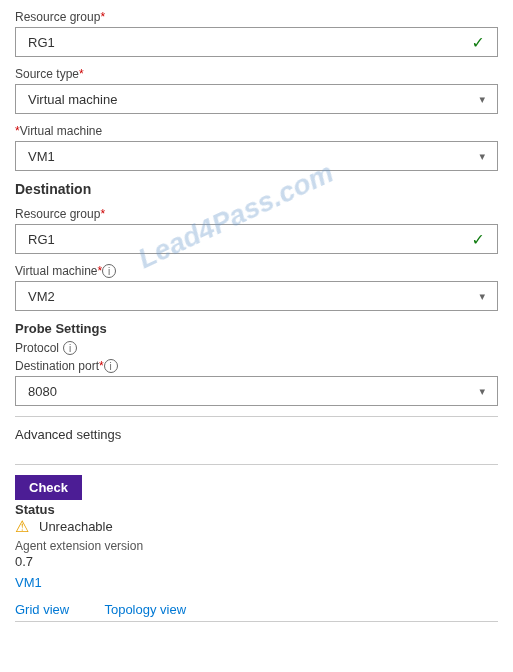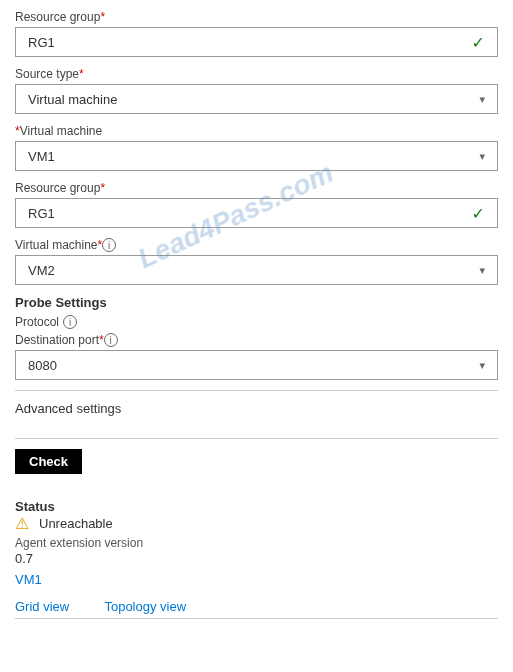--- a/index.html
+++ b/index.html
@@ -88,28 +88,28 @@
       border-top: 1px solid #ccc;
       margin: 10px 0;
     }
     .advanced-settings {
       font-size: 13px;
       font-weight: 500;
       color: #333;
       margin-bottom: 22px;
     }
     .check-btn {
-      background: #000000;
+      background: #4c1d95;
       color: #fff;
       border: none;
       padding: 5px 14px;
       font-size: 13px;
       font-weight: 600;
       cursor: pointer;
-      margin-bottom: 25px;
+      margin-bottom: 2px;
     }
     .status-section { margin-bottom: 8px; }
     .status-label {
       font-size: 13px;
       font-weight: 600;
       margin-bottom: 0;
     }
     .unreachable-row {
       display: flex;
       align-items: center;
@@ -208,20 +208,21 @@
     <span>Virtual machine</span>
   </div>
   <div class="input-box">
     <span>VM1</span>
     <span class="chevron">▾</span>
   </div>
 </div>
 
 
 <div class="form-group">
+  <div class="section-title">Destination</div>
 </div>
 
 
 <div class="form-group">
   <div class="field-label">
     <span>Resource group</span>
     <span class="required">*</span>
   </div>
   <div class="input-box">
     <span>RG1</span>

